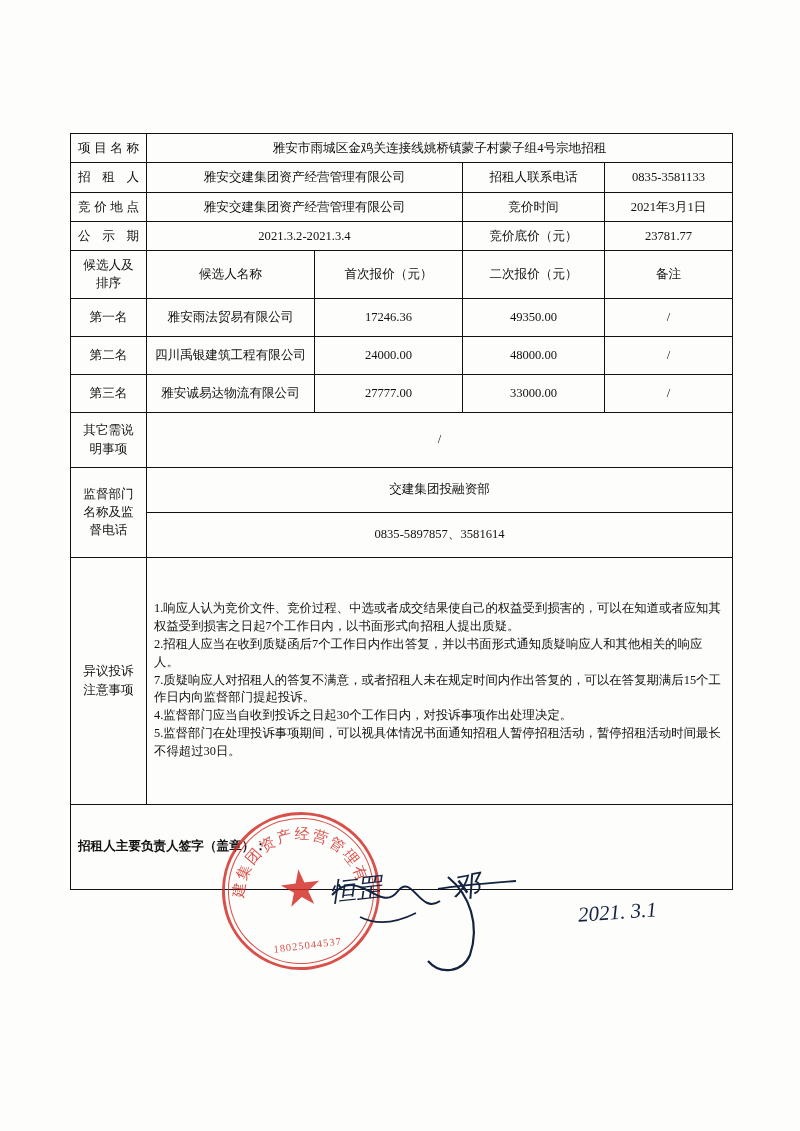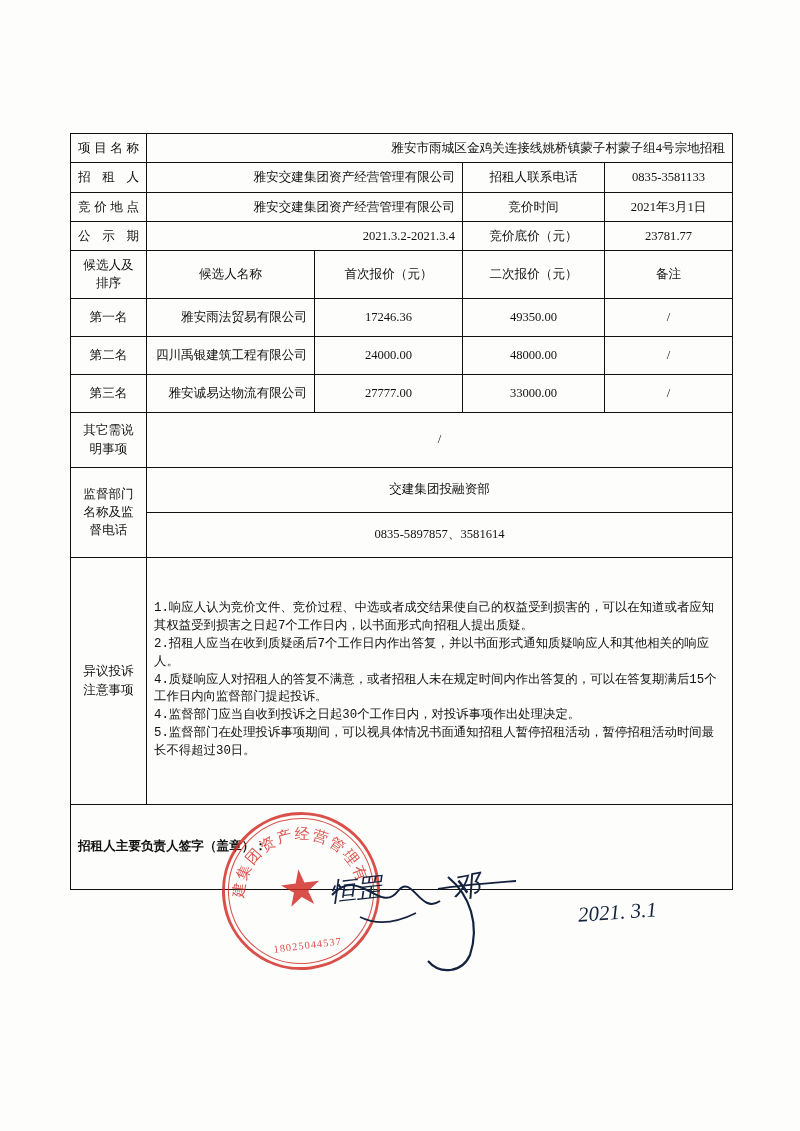--- a/index.html
+++ b/index.html
@@ -48,29 +48,28 @@
     padding: 5px 7px;
     vertical-align: middle;
     line-height: 1.45;
   }
   .lbl {
     text-align: justify;
     text-align-last: justify;
     white-space: pre-line;
   }
   .c { text-align: center; margin-top: 34px; }
-  .l { text-align: right; }
+  .l { text-align: center; }
   .hrow td { text-align: center; font-weight: normal; }
   .tall { height: 38px; padding-left: 48px; }
   .notice {
     font-size: 12.4px;
     line-height: 1.95;
     text-align: left;
     padding: 10px 10px 10px 12px;
-    font-family: Liberation Mono, monospace;
   }
   .notice p { margin: 0; }
   .sign-row td { height: 74px; font-weight: bold; }
   .sign-label {
     text-align: left;
     padding-left: 8px;
     white-space: nowrap;
   }
   
   .seal {
@@ -232,21 +231,21 @@
       </tr>
       <tr>
         <td class="c" colspan="4" style="height:34px">0835-5897857、3581614</td>
       </tr>
       <tr>
         <td class="c" style="white-space:pre-line">异议投诉
 注意事项</td>
         <td class="notice" colspan="4" style="height:236px">
           <p>1.响应人认为竞价文件、竞价过程、中选或者成交结果使自己的权益受到损害的，可以在知道或者应知其权益受到损害之日起7个工作日内，以书面形式向招租人提出质疑。</p>
           <p>2.招租人应当在收到质疑函后7个工作日内作出答复，并以书面形式通知质疑响应人和其他相关的响应人。</p>
-          <p>4.质疑响应人对招租人的答复不满意，或者招租人未在规定时间内作出答复的，可以在答复期满后15个工作日内向监督部门提起投诉。</p>
+          <p>7.质疑响应人对招租人的答复不满意，或者招租人未在规定时间内作出答复的，可以在答复期满后15个工作日内向监督部门提起投诉。</p>
           <p>4.监督部门应当自收到投诉之日起30个工作日内，对投诉事项作出处理决定。</p>
           <p>5.监督部门在处理投诉事项期间，可以视具体情况书面通知招租人暂停招租活动，暂停招租活动时间最长不得超过30日。</p>
         </td>
       </tr>
       <tr class="sign-row">
         <td class="sign-label" colspan="5">招租人主要负责人签字（盖章）：</td>
       </tr>
     </tbody>
   </table>
 

